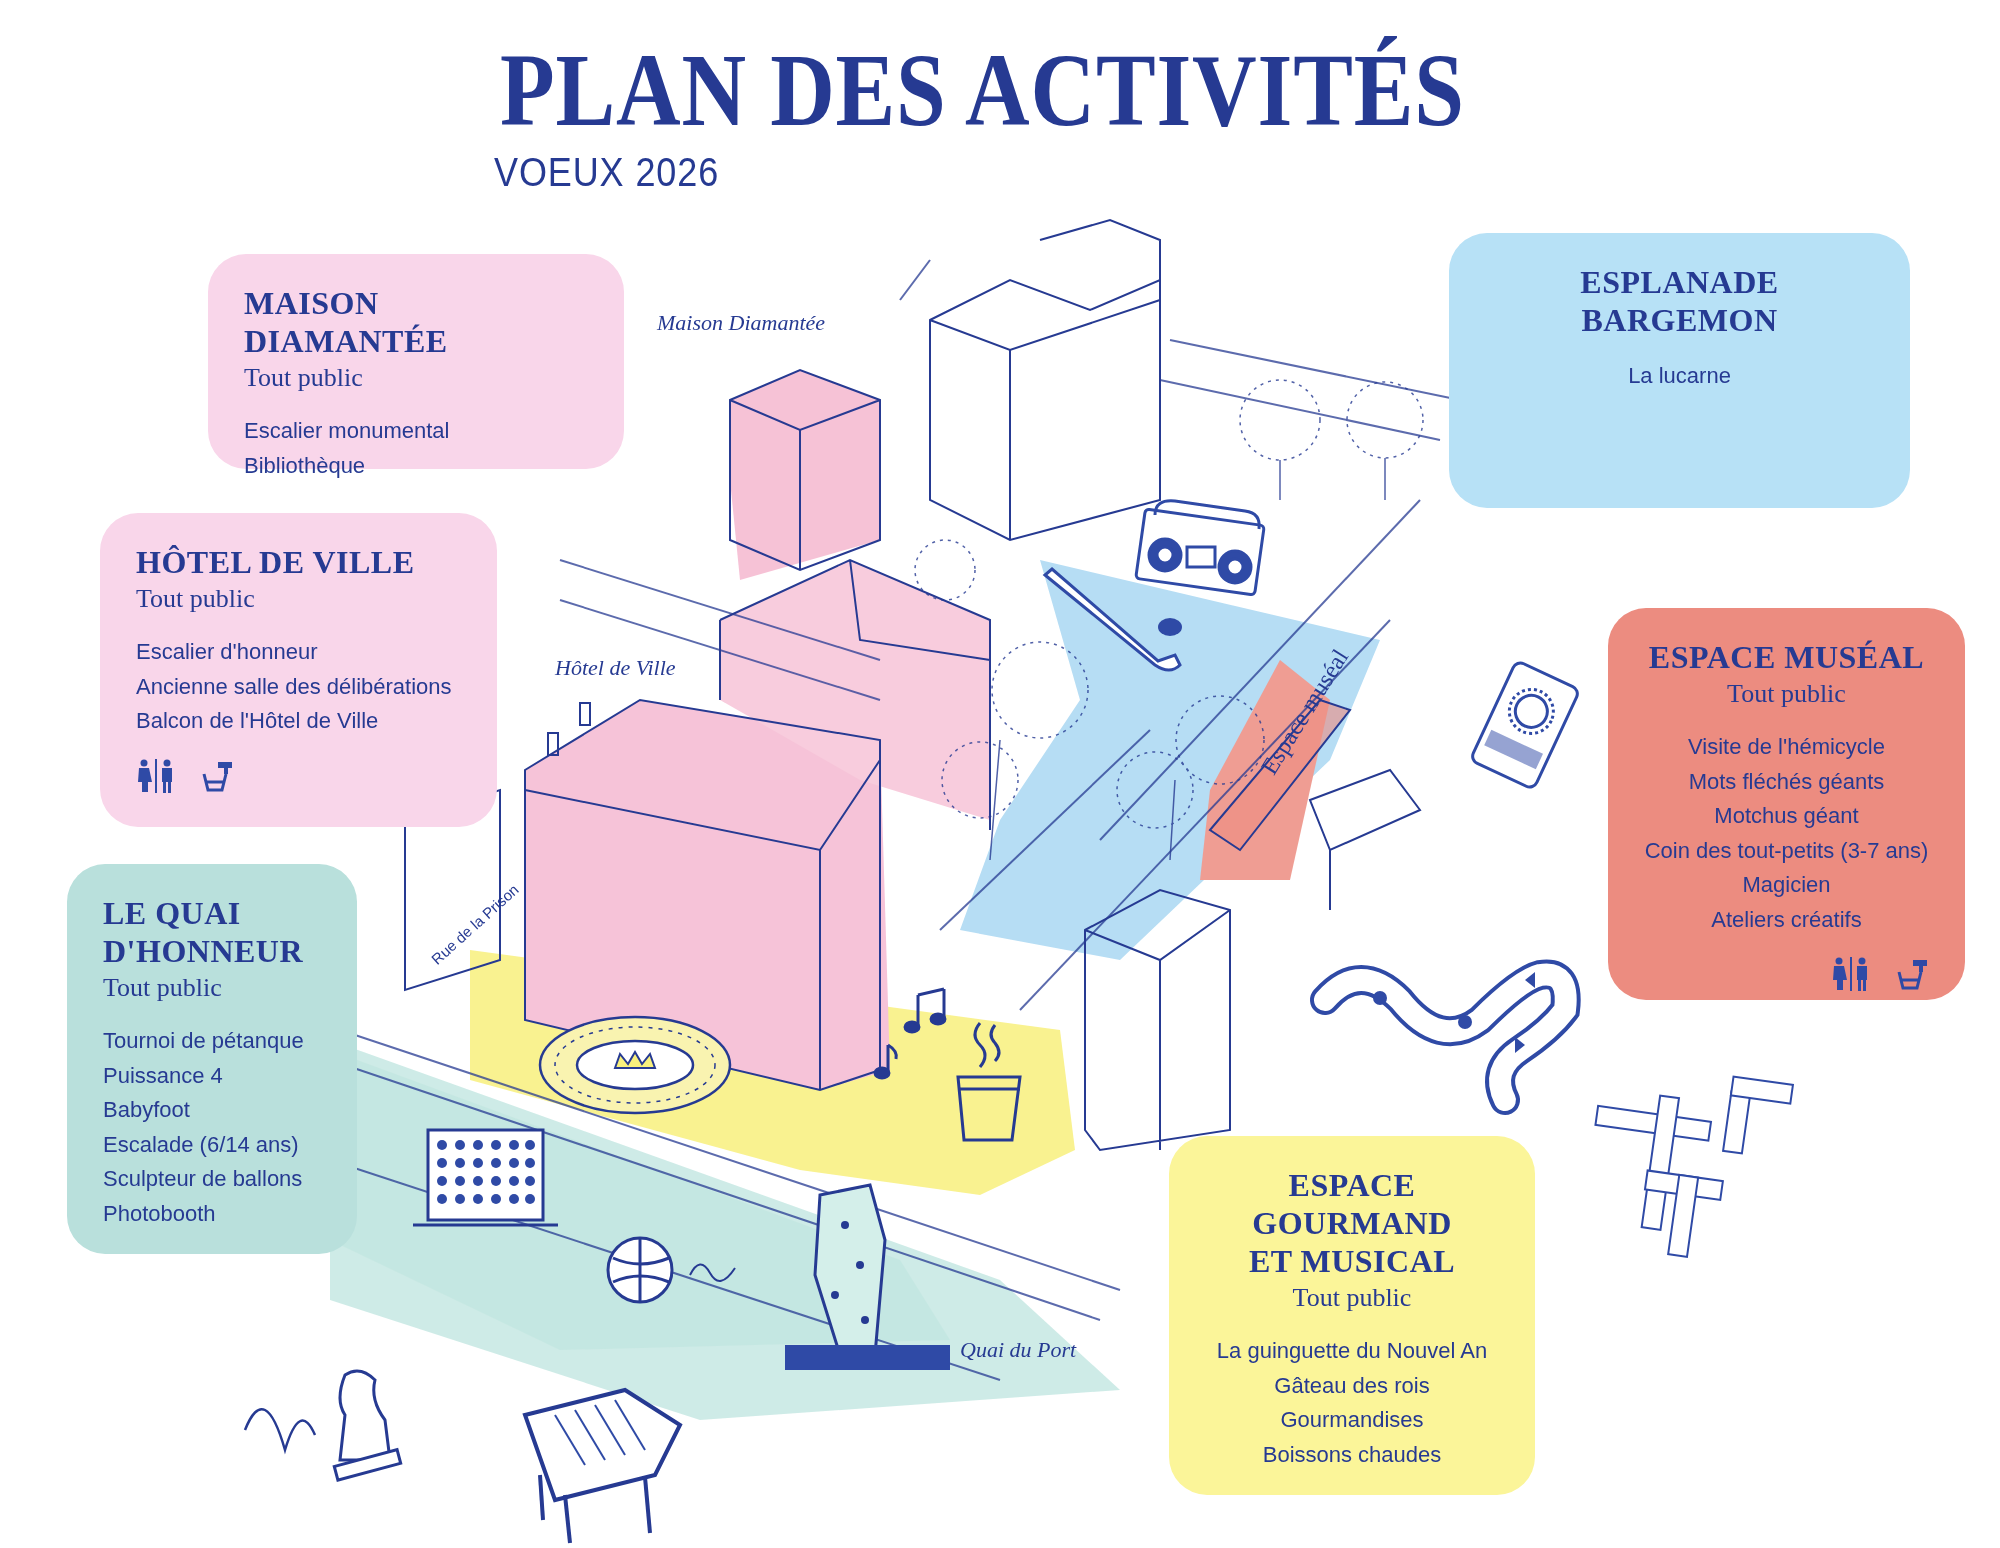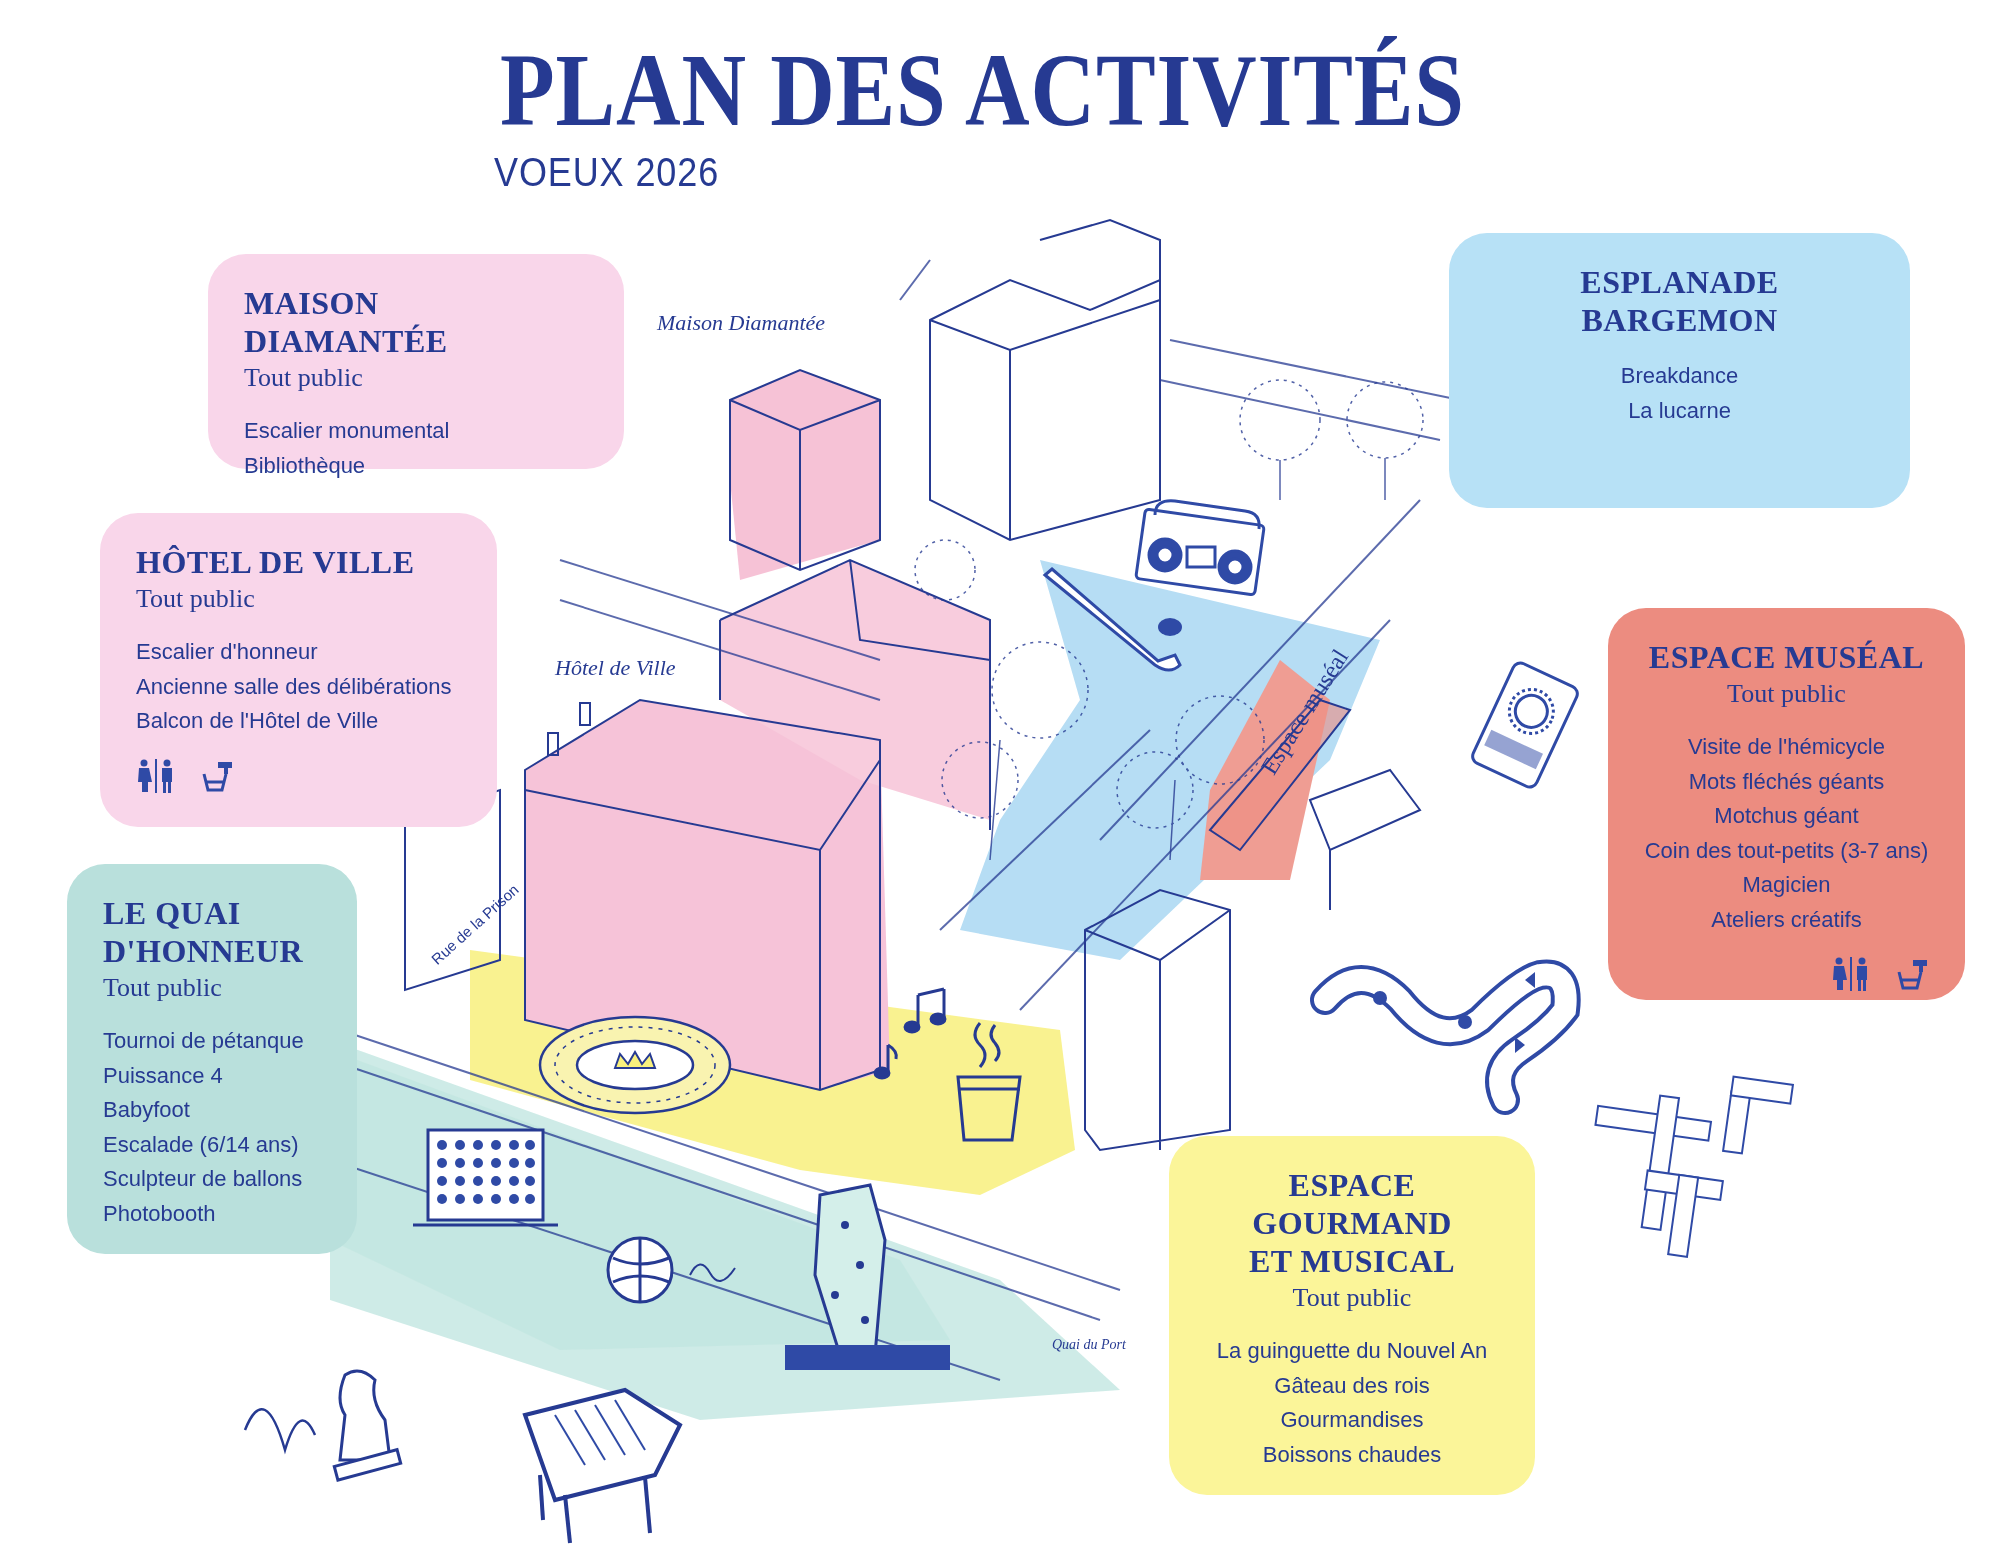--- a/index.html
+++ b/index.html
@@ -91,21 +91,21 @@
   </g>
 </svg>
 
 <div id="title" class="abs">PLAN DES ACTIVITÉS</div>
 <div id="subtitle" class="abs">VOEUX 2026</div>
 
 <div class="maplabel" style="left:657px;top:310px;">Maison Diamantée</div>
 <div class="maplabel" style="left:555px;top:655px;">Hôtel de Ville</div>
 <div class="maplabel" style="left:1256px;top:765px;font-style:normal;font-size:24px;transform:rotate(-58deg);transform-origin:left top;">Espace muséal</div>
 <div class="maplabel" style="left:428px;top:955px;font-style:normal;font-size:15px;font-family:'Liberation Sans',sans-serif;transform:rotate(-42deg);transform-origin:left top;">Rue de la Prison</div>
-<div class="maplabel" style="left:1052px;top:1337px;font-size:14px;">Quai du Port</div>
+<div class="maplabel" style="left:960px;top:1337px;font-size:22px;">Quai du Port</div>
 
 <svg style="left:1135px;top:495px" width="130" height="100" viewBox="0 0 130 100">
   <g stroke="#2f4aa6" stroke-width="3" fill="none">
     <path d="M20 20 Q20 4 40 6 L110 16 Q126 18 124 34"></path>
     <rect x="5" y="22" width="120" height="70" rx="4" transform="rotate(8 65 57)"></rect>
     <circle cx="30" cy="60" r="16" fill="#2f4aa6"></circle>
       <circle cx="30" cy="60" r="8" fill="#fff"></circle>
     <circle cx="100" cy="72" r="16" fill="#2f4aa6"></circle>
       <circle cx="100" cy="72" r="8" fill="#fff"></circle>
     <rect x="52" y="52" width="28" height="20"></rect>
@@ -302,21 +302,20 @@
     <li>Babyfoot</li>
     <li>Escalade (6/14 ans)</li>
     <li>Sculpteur de ballons</li>
     <li>Photobooth</li>
   </ul>
 </div>
 
 <div class="card blue right" style="left:1449px;top:233px;width:461px;height:275px;">
   <h2>ESPLANADE BARGEMON</h2>
   <ul>
-    <li>Breakdance</li>
     <li>La lucarne</li>
   </ul>
 </div>
 
 <div class="card red right" style="left:1608px;top:608px;width:357px;height:392px;">
   <h2>ESPACE MUSÉAL</h2>
   <div class="aud">Tout public</div>
   <ul>
     <li>Visite de l'hémicycle</li>
     <li>Mots fléchés géants</li>

